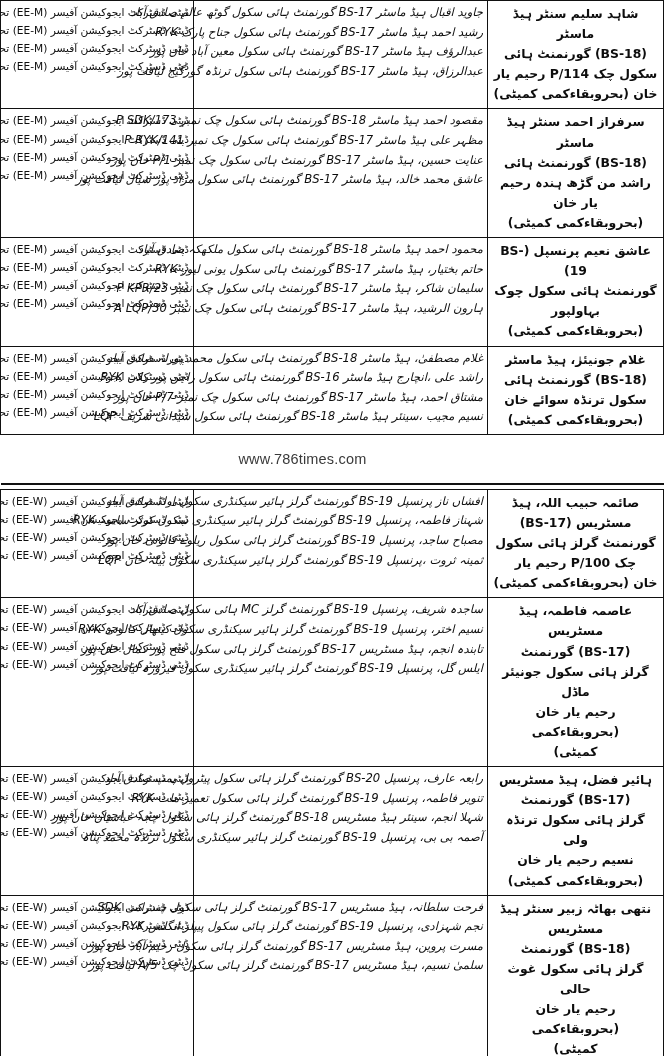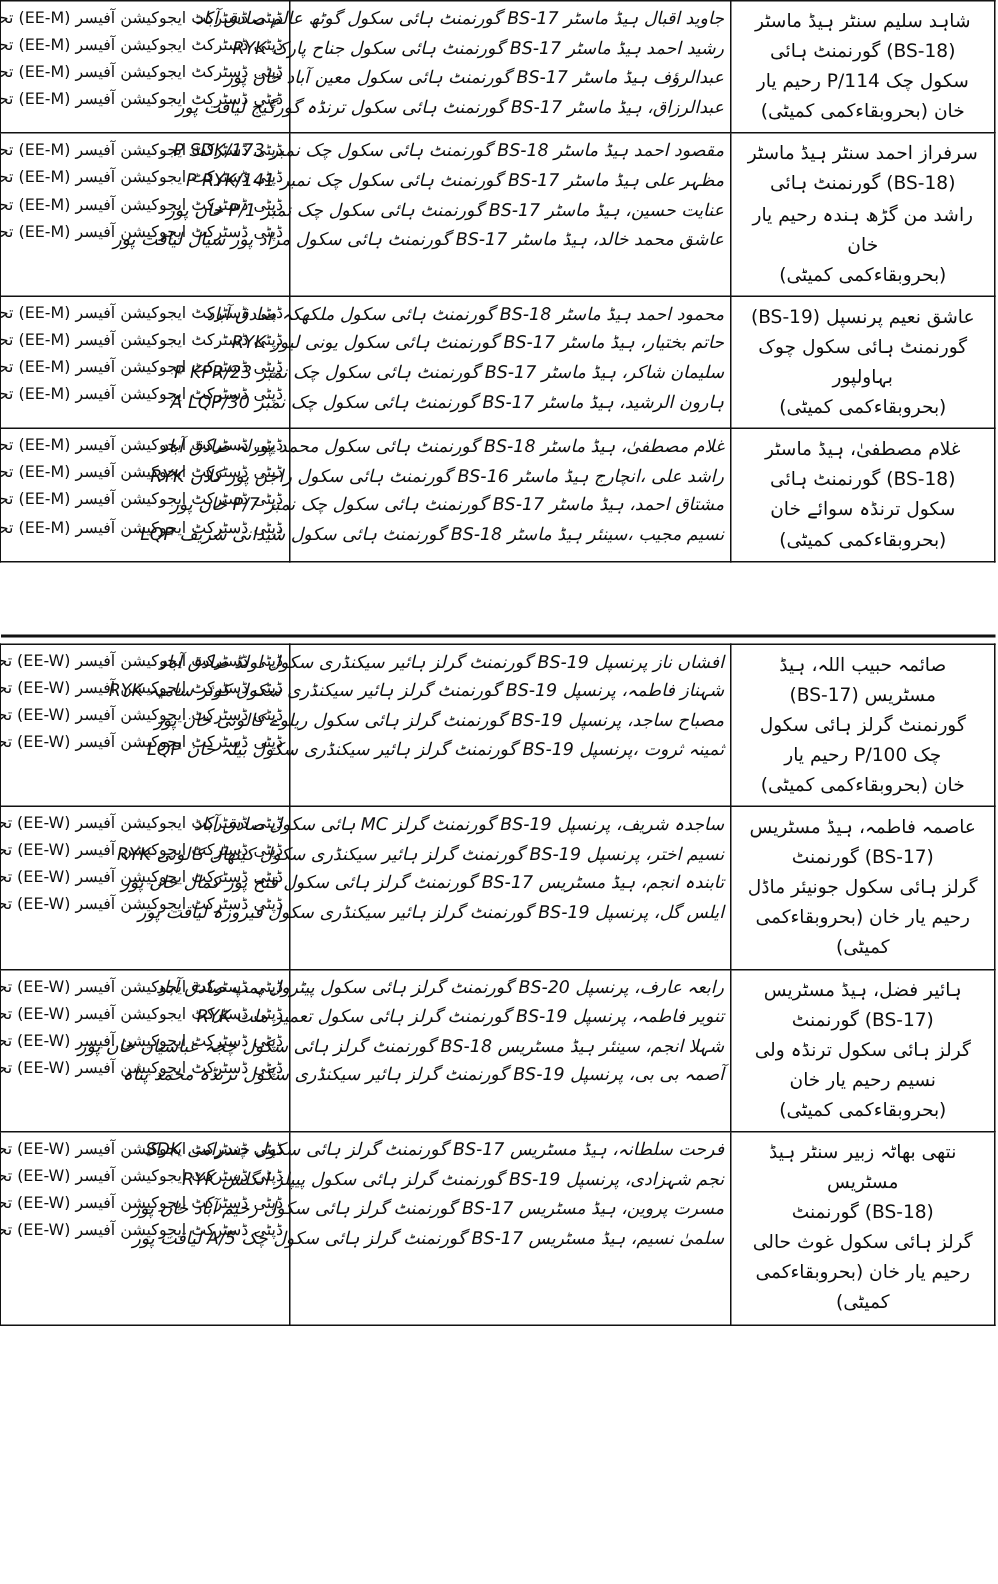--- a/index.html
+++ b/index.html
@@ -34,21 +34,21 @@
     border: 1px solid #111111;
     vertical-align: top;
     padding: 3px 4px 4px 4px;
   }
   col.c-head  { width: 176px; }
   col.c-body  { width: 294px; }
   col.c-offc  { width: 193px; }
 
   
   .cell-head {
-    font-weight: normal;
+    font-weight: bold;
     font-size: 12.4px;
     line-height: 1.62;
     text-align: center;
     letter-spacing: 0;
   }
   .cell-head .ln { display: block; white-space: normal; }
 
   
   .cell-body { padding-top: 4px; }
   .cell-body .ln {
@@ -174,21 +174,21 @@
           </td>
           <td class="cell-offc">
             <span class="ln">ڈپٹی ڈسٹرکٹ ایجوکیشن آفیسر (EE-M) تحصیل صادق آباد یا نمائندہ</span>
             <span class="ln">ڈپٹی ڈسٹرکٹ ایجوکیشن آفیسر (EE-M) تحصیل رحیم یار خان یا نمائندہ</span>
             <span class="ln">ڈپٹی ڈسٹرکٹ ایجوکیشن آفیسر (EE-M) تحصیل خان پور یا نمائندہ</span>
             <span class="ln">ڈپٹی ڈسٹرکٹ ایجوکیشن آفیسر (EE-M) تحصیل لیاقت پور یا نمائندہ</span>
           </td>
         </tr>
         <tr>
           <td class="cell-head">
-            <span class="ln">غلام مصطفیٰ، ہیڈ ماسٹر</span>
+            <span class="ln">غلام جونیئرٰ، ہیڈ ماسٹر</span>
             <span class="ln">(BS-18) گورنمنٹ ہائی</span>
             <span class="ln">سکول ترنڈہ سوائے خان</span>
             <span class="ln">(بحروبقاءکمی کمیٹی)</span>
           </td>
           <td class="cell-body">
             <span class="ln">غلام مصطفیٰ، ہیڈ ماسٹر BS-18 گورنمنٹ ہائی سکول محمد پورلہ صادق آباد</span>
             <span class="ln">راشد علی ،انچارج ہیڈ ماسٹر BS-16 گورنمنٹ ہائی سکول راجن پور کلاں RYK</span>
             <span class="ln">مشتاق احمد، ہیڈ ماسٹر BS-17 گورنمنٹ ہائی سکول چک نمبر 7/P خان پور</span>
             <span class="ln">نسیم مجیب ،سینئر ہیڈ ماسٹر BS-18 گورنمنٹ ہائی سکول شیدانی شریف LQP</span>
           </td>
@@ -196,20 +196,21 @@
             <span class="ln">ڈپٹی ڈسٹرکٹ ایجوکیشن آفیسر (EE-M) تحصیل صادق آباد یا نمائندہ</span>
             <span class="ln">ڈپٹی ڈسٹرکٹ ایجوکیشن آفیسر (EE-M) تحصیل رحیم یار خان یا نمائندہ</span>
             <span class="ln">ڈپٹی ڈسٹرکٹ ایجوکیشن آفیسر (EE-M) تحصیل خان پور یا نمائندہ</span>
             <span class="ln">ڈپٹی ڈسٹرکٹ ایجوکیشن آفیسر (EE-M) تحصیل لیاقت پور یا نمائندہ</span>
           </td>
         </tr>
       </tbody>
   </table>
 
   <div class="midband">
+    <div class="wm">www.786times.com</div>
   </div>
   <div class="rule"></div>
   <div class="spacer-sm"></div>
 
   <table class="ctable">
     <colgroup>
       <col class="c-head">
         <col class="c-body">
         <col class="c-offc">
     </colgroup>

